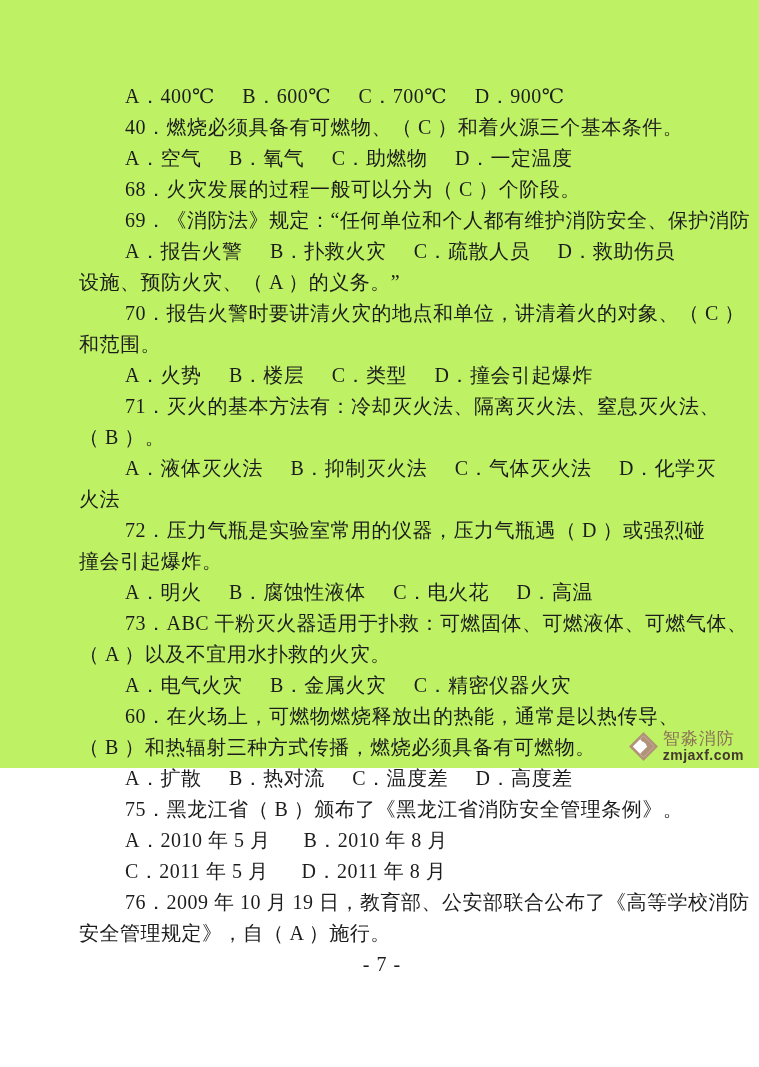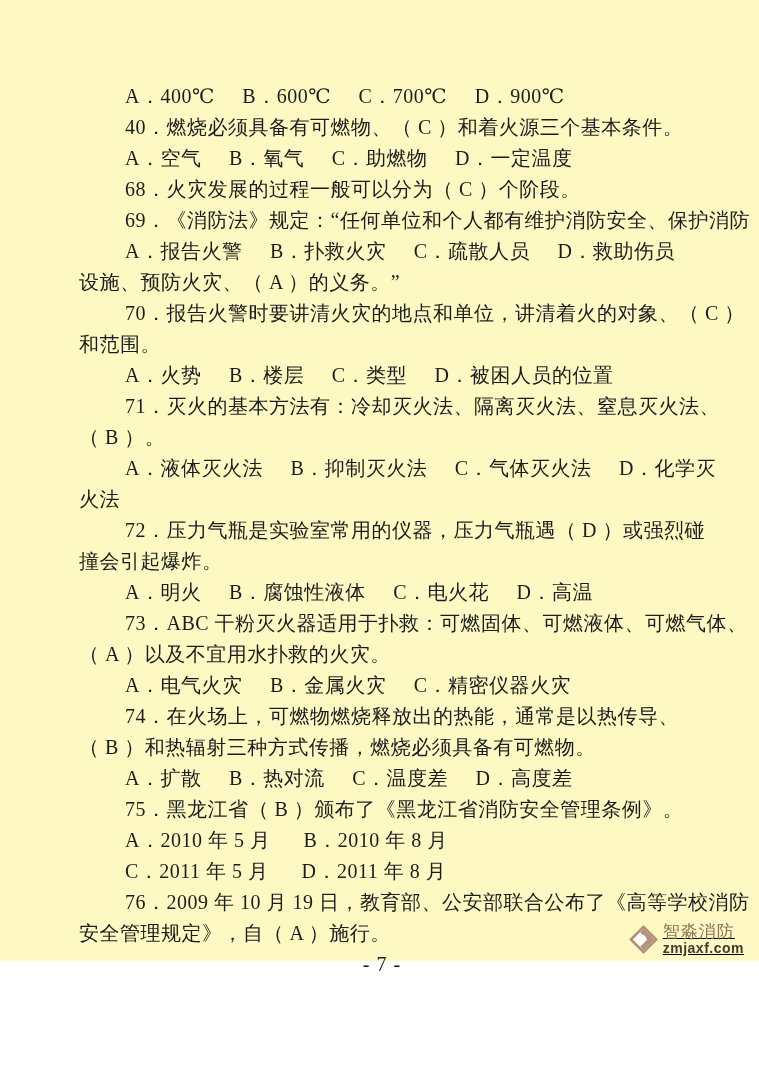--- a/index.html
+++ b/index.html
@@ -11,22 +11,22 @@
     width: 759px;
     height: 1067px;
     position: relative;
     overflow: hidden;
     font-family: "Liberation Serif", "DejaVu Serif", serif;
   }
   .page {
     position: absolute;
     left: 0; top: 0;
     width: 759px;
-    height: 961px;
-    background: #fef9c3;
+    height: 768px;
+    background: #bef264;
   }
   .text-block {
     position: absolute;
     left: 79px;
     top: 81px;
     width: 606px;
     font-size: 20px;
     line-height: 31px;
     color: #1c1c1c;
     letter-spacing: 0.5px;
@@ -45,21 +45,20 @@
     height: 31px;
     letter-spacing: 1px;
   }
   .watermark {
     position: absolute;
     right: 15px;
     bottom: 6px;
     display: flex;
     align-items: center;
     gap: 4px;
-    text-decoration: underline;
   }
   .wm-logo {
     width: 31px;
     height: 31px;
     flex: 0 0 auto;
   }
   .wm-text {
     display: flex;
     flex-direction: column;
     line-height: 1;
@@ -87,32 +86,32 @@
   <div class="text-block">
     <div class="line indent">A．400℃     B．600℃     C．700℃     D．900℃</div>
     <div class="line indent">40．燃烧必须具备有可燃物、（ C ）和着火源三个基本条件。</div>
     <div class="line indent">A．空气     B．氧气     C．助燃物     D．一定温度</div>
     <div class="line indent">68．火灾发展的过程一般可以分为（ C ）个阶段。</div>
     <div class="line indent">69．《消防法》规定：“任何单位和个人都有维护消防安全、保护消防</div>
     <div class="line indent">A．报告火警     B．扑救火灾     C．疏散人员     D．救助伤员</div>
     <div class="line">设施、预防火灾、（ A ）的义务。”</div>
     <div class="line indent">70．报告火警时要讲清火灾的地点和单位，讲清着火的对象、（ C ）</div>
     <div class="line">和范围。</div>
-    <div class="line indent">A．火势     B．楼层     C．类型     D．被困人员的位置</div>
+    <div class="line indent">A．火势     B．楼层     C．类型     D．撞会引起爆炸</div>
     <div class="line indent">71．灭火的基本方法有：冷却灭火法、隔离灭火法、窒息灭火法、</div>
     <div class="line">（ B ）。</div>
     <div class="line indent">A．液体灭火法     B．抑制灭火法     C．气体灭火法     D．化学灭</div>
     <div class="line">火法</div>
     <div class="line indent">72．压力气瓶是实验室常用的仪器，压力气瓶遇（ D ）或强烈碰</div>
     <div class="line">撞会引起爆炸。</div>
     <div class="line indent">A．明火     B．腐蚀性液体     C．电火花     D．高温</div>
     <div class="line indent">73．ABC 干粉灭火器适用于扑救：可燃固体、可燃液体、可燃气体、</div>
     <div class="line">（ A ）以及不宜用水扑救的火灾。</div>
     <div class="line indent">A．电气火灾     B．金属火灾     C．精密仪器火灾</div>
-    <div class="line indent">74．在火场上，可燃物燃烧释放出的热能，通常是以热传导、</div>
+    <div class="line indent">60．在火场上，可燃物燃烧释放出的热能，通常是以热传导、</div>
     <div class="line">（ B ）和热辐射三种方式传播，燃烧必须具备有可燃物。</div>
     <div class="line indent">A．扩散     B．热对流     C．温度差     D．高度差</div>
     <div class="line indent">75．黑龙江省（ B ）颁布了《黑龙江省消防安全管理条例》。</div>
     <div class="line indent">A．2010 年 5 月      B．2010 年 8 月</div>
     <div class="line indent">C．2011 年 5 月      D．2011 年 8 月</div>
     <div class="line indent">76．2009 年 10 月 19 日，教育部、公安部联合公布了《高等学校消防</div>
     <div class="line">安全管理规定》，自（ A ）施行。</div>
     <div class="page-number">- 7 -</div>
   </div>
 

